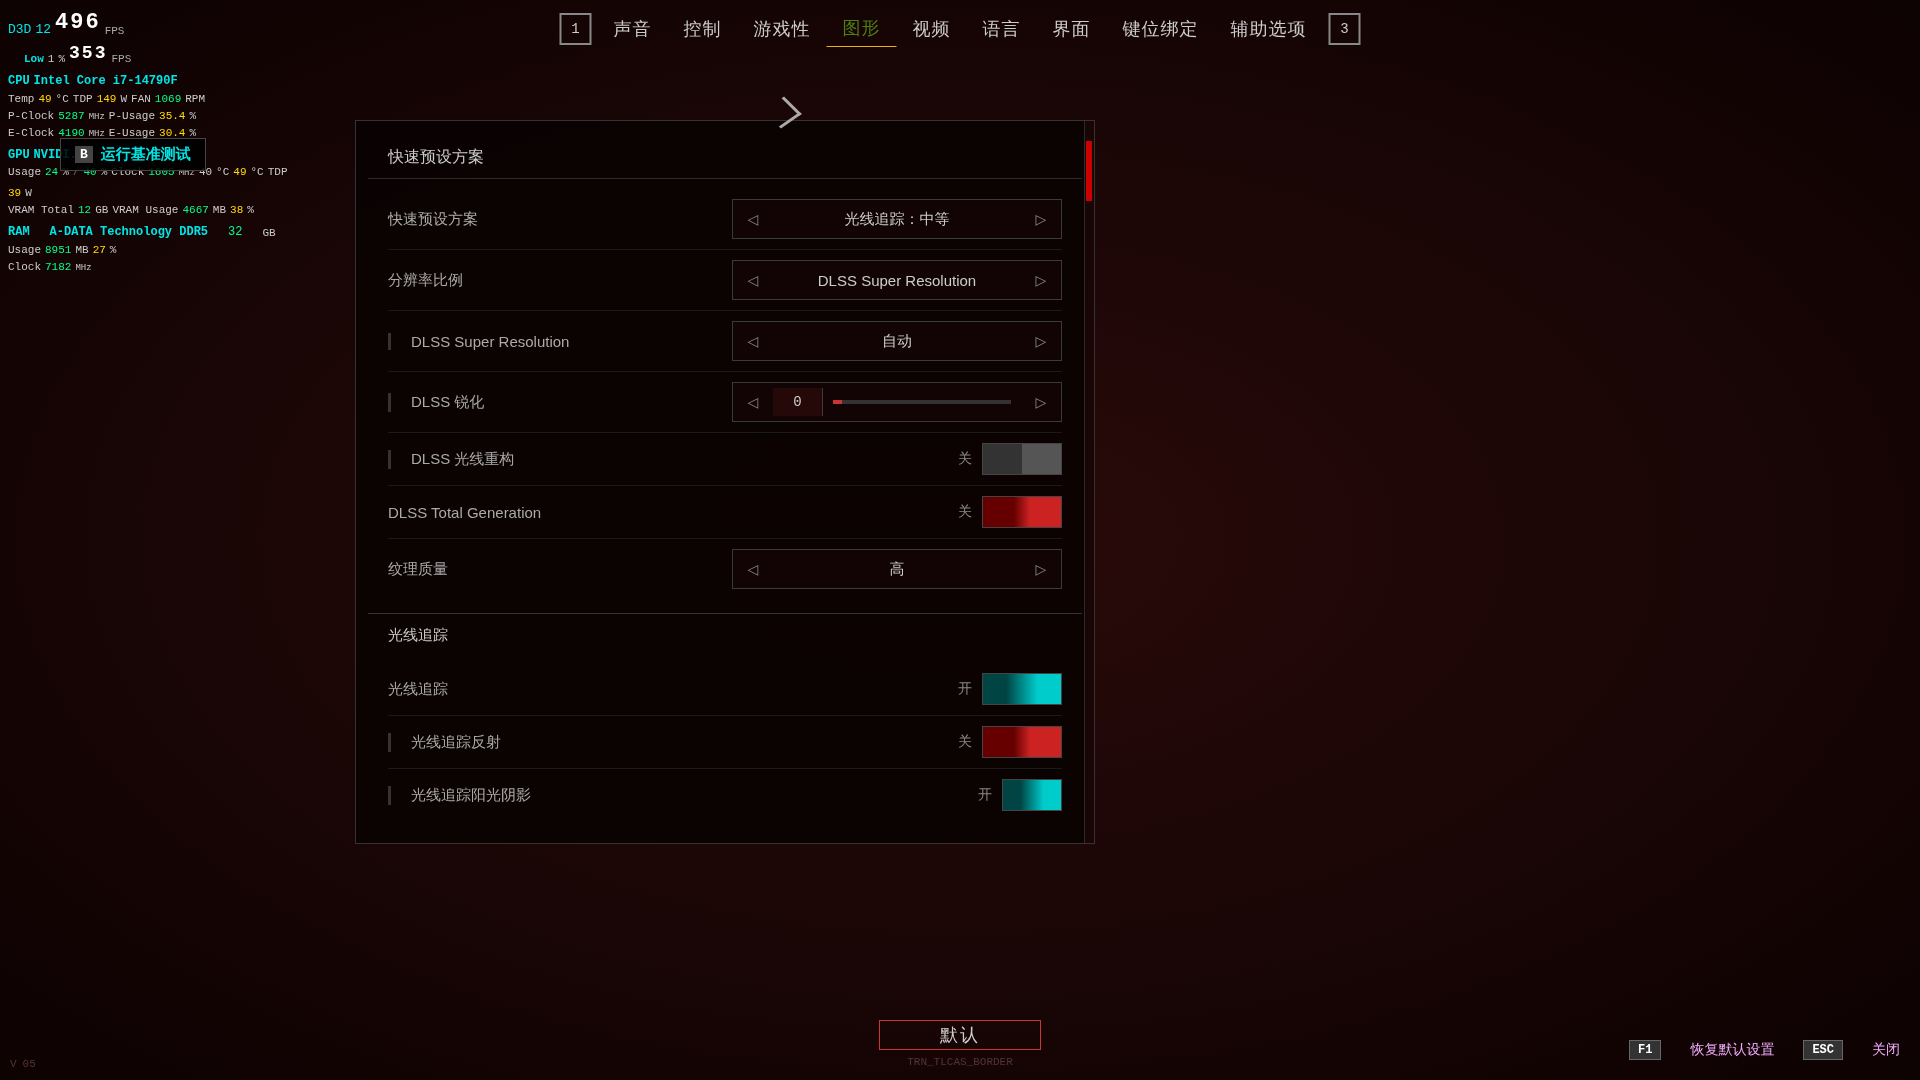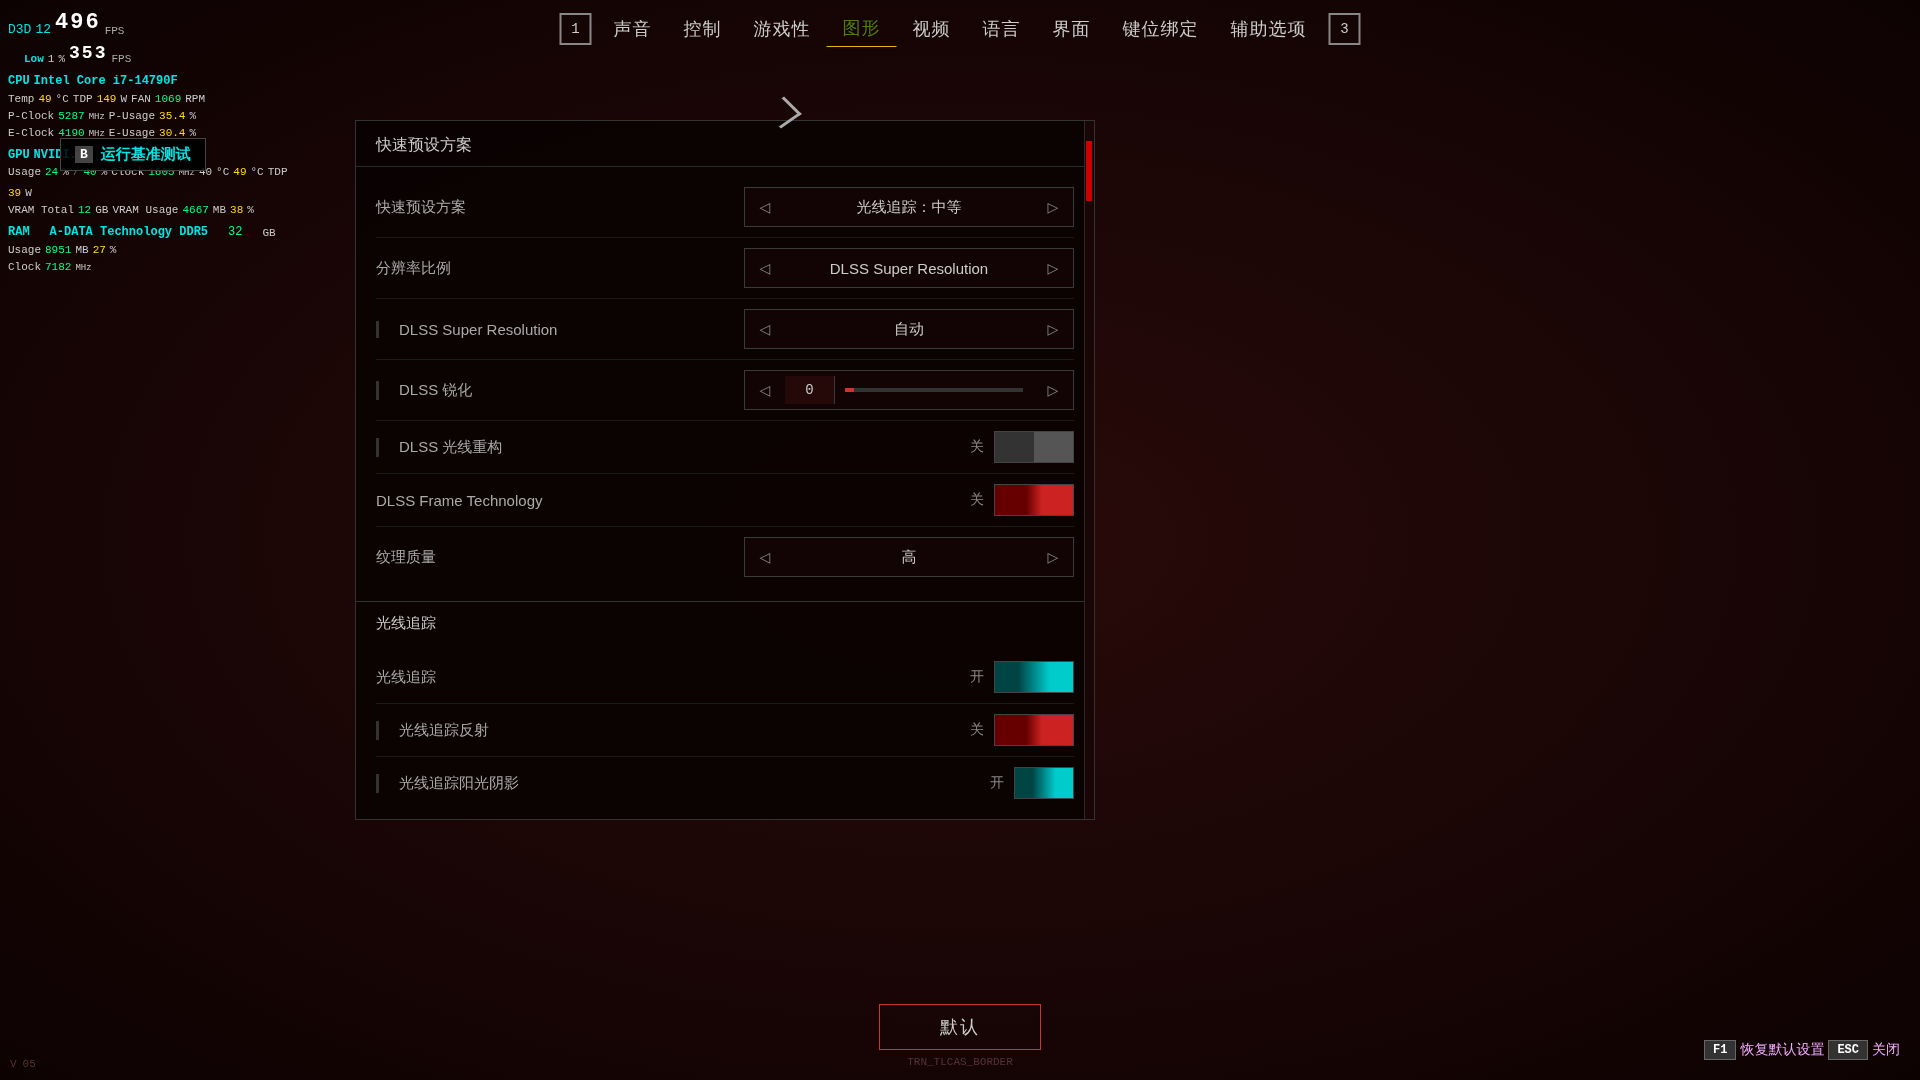--- a/index.html
+++ b/index.html
@@ -99,21 +99,21 @@
 
     
     .settings-panel {
       position: absolute;
       top: 120px;
       left: 355px;
       width: 740px;
       background: rgba(10, 2, 2, 0.92);
       border: 1px solid #333;
       z-index: 5;
-      padding: 0;
+      padding: 12px;
     }
 
     .section-header {
       color: #cccccc;
       font-size: 16px;
       padding: 14px 20px 10px 20px;
       font-family: 'Microsoft YaHei', sans-serif;
       border-bottom: 1px solid #2a2a2a;
     }
 
@@ -254,34 +254,34 @@
       display: flex;
       align-items: center;
       justify-content: center;
       z-index: 10;
     }
     .default-btn {
       background: transparent;
       border: 1px solid #cc3333;
       color: #cccccc;
       font-size: 18px;
-      padding: 10px 60px;
+      padding: 2px 60px;
       cursor: pointer;
       font-family: 'Microsoft YaHei', sans-serif;
       letter-spacing: 2px;
     }
 
     
     .bottom-right {
       position: absolute;
       bottom: 20px;
       right: 20px;
       display: flex;
       align-items: center;
-      gap: 4px;
+      gap: 29px;
       z-index: 10;
     }
     .key-badge {
       background: #333;
       border: 1px solid #666;
       color: #fff;
       font-size: 12px;
       padding: 2px 8px;
       font-weight: bold;
     }
@@ -504,21 +504,21 @@
 
     <div class="setting-row">
       <span class="setting-label indent">DLSS 光线重构</span>
       <div class="toggle-control">
         <span class="toggle-state">关</span>
         <div class="toggle-switch off-gray"></div>
       </div>
     </div>
 
     <div class="setting-row">
-      <span class="setting-label">DLSS Frame Technology</span>
+      <span class="setting-label">DLSS Total Generation</span>
       <div class="toggle-control">
         <span class="toggle-state">关</span>
         <div class="toggle-switch off-red"></div>
       </div>
     </div>
 
     <div class="setting-row">
       <span class="setting-label">纹理质量</span>
       <div class="arrow-control">
         <button class="arrow-btn">◁</button>

